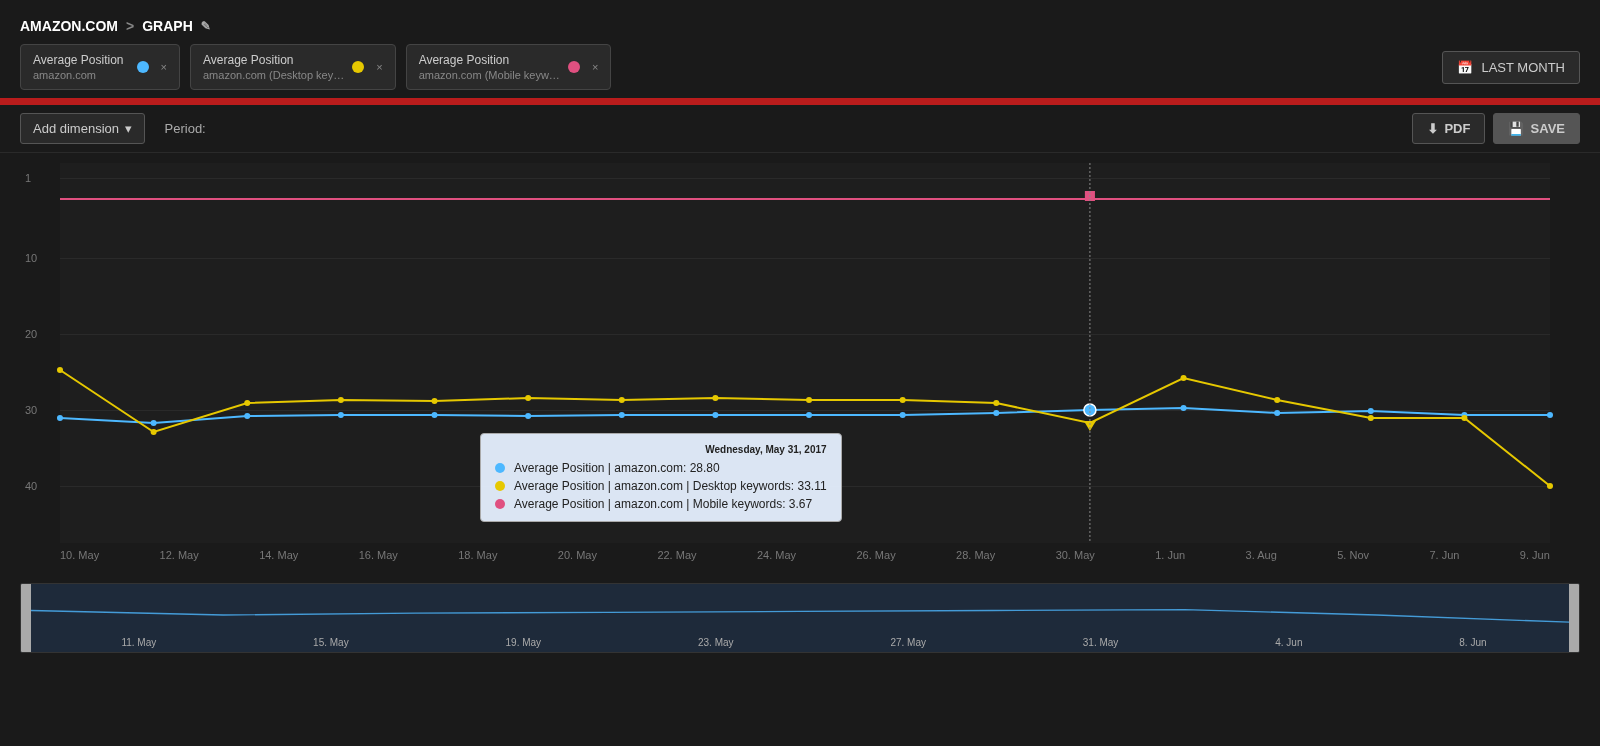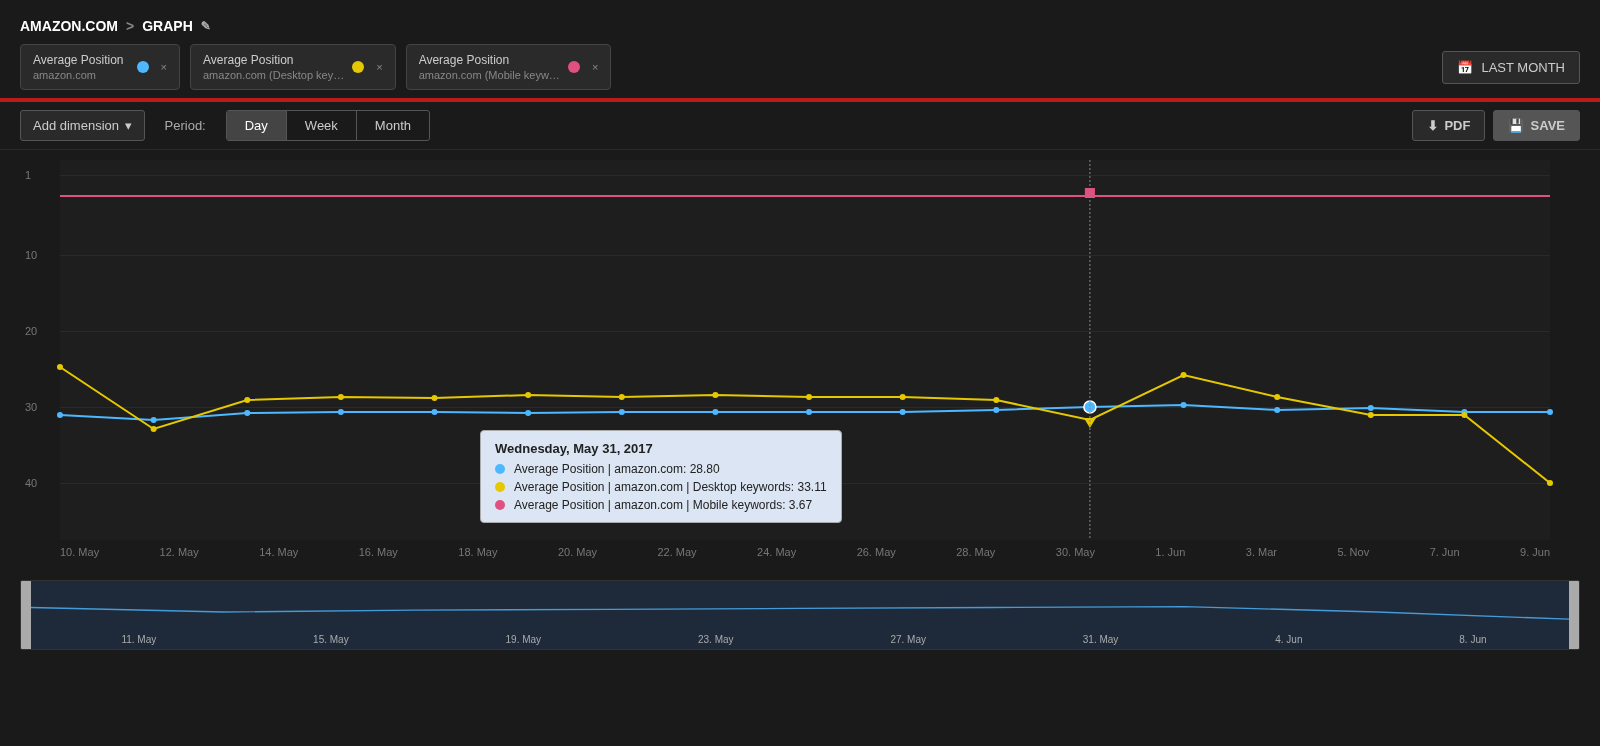--- a/index.html
+++ b/index.html
@@ -79,21 +79,21 @@
       color: #ccc;
       cursor: pointer;
       font-size: 13px;
     }
 
     .toolbar {
       display: flex;
       align-items: center;
       justify-content: space-between;
       padding: 8px 20px 8px 20px;
-      border-top: 4px solid #b91c1c;
+      border-top: 7px solid #b91c1c;
       border-bottom: 1px solid #2a2a2a;
     }
     .toolbar-left {
       display: flex;
       align-items: center;
       gap: 20px;
     }
     .add-dimension-btn {
       display: flex;
       align-items: center;
@@ -186,21 +186,22 @@
       border-radius: 4px;
       padding: 10px 14px;
       color: #222;
       font-size: 12px;
       z-index: 100;
       min-width: 320px;
     }
     .tooltip-date {
       font-weight: bold;
       margin-bottom: 6px;
-      font-size: 13px;
+      font-size: 10px;
+      text-align: right;
     }
     .tooltip-item {
       display: flex;
       align-items: center;
       gap: 9px;
       margin-top: 4px;
     }
     .tooltip-dot {
       width: 10px;
       height: 10px;
@@ -304,25 +305,20 @@
     </button>
   </div>
 
   <div class="toolbar">
     <div class="toolbar-left">
       <button class="add-dimension-btn">
         <span>Add dimension</span>
         <span>▾</span>
       </button>
       <span class="period-label">Period:</span>
-      <div class="period-btns">
-        <button class="period-btn active">Day</button>
-        <button class="period-btn">Week</button>
-        <button class="period-btn">Month</button>
-      </div>
     </div>
     <div class="toolbar-right">
       <button class="pdf-btn">
         <span>⬇</span>
         <span>PDF</span>
       </button>
       <button class="save-btn">
         <span>💾</span>
         <span>SAVE</span>
       </button>
@@ -423,21 +419,21 @@
       <span class="x-label">14. May</span>
       <span class="x-label">16. May</span>
       <span class="x-label">18. May</span>
       <span class="x-label">20. May</span>
       <span class="x-label">22. May</span>
       <span class="x-label">24. May</span>
       <span class="x-label">26. May</span>
       <span class="x-label">28. May</span>
       <span class="x-label">30. May</span>
       <span class="x-label">1. Jun</span>
-      <span class="x-label">3. Mar</span>
+      <span class="x-label">3. Aug</span>
       <span class="x-label">5. Nov</span>
       <span class="x-label">7. Jun</span>
       <span class="x-label">9. Jun</span>
     </div>
   </div>
 
   <div class="navigator">
     <div class="navigator-handle-left"></div>
     <div class="navigator-handle-right"></div>
 

